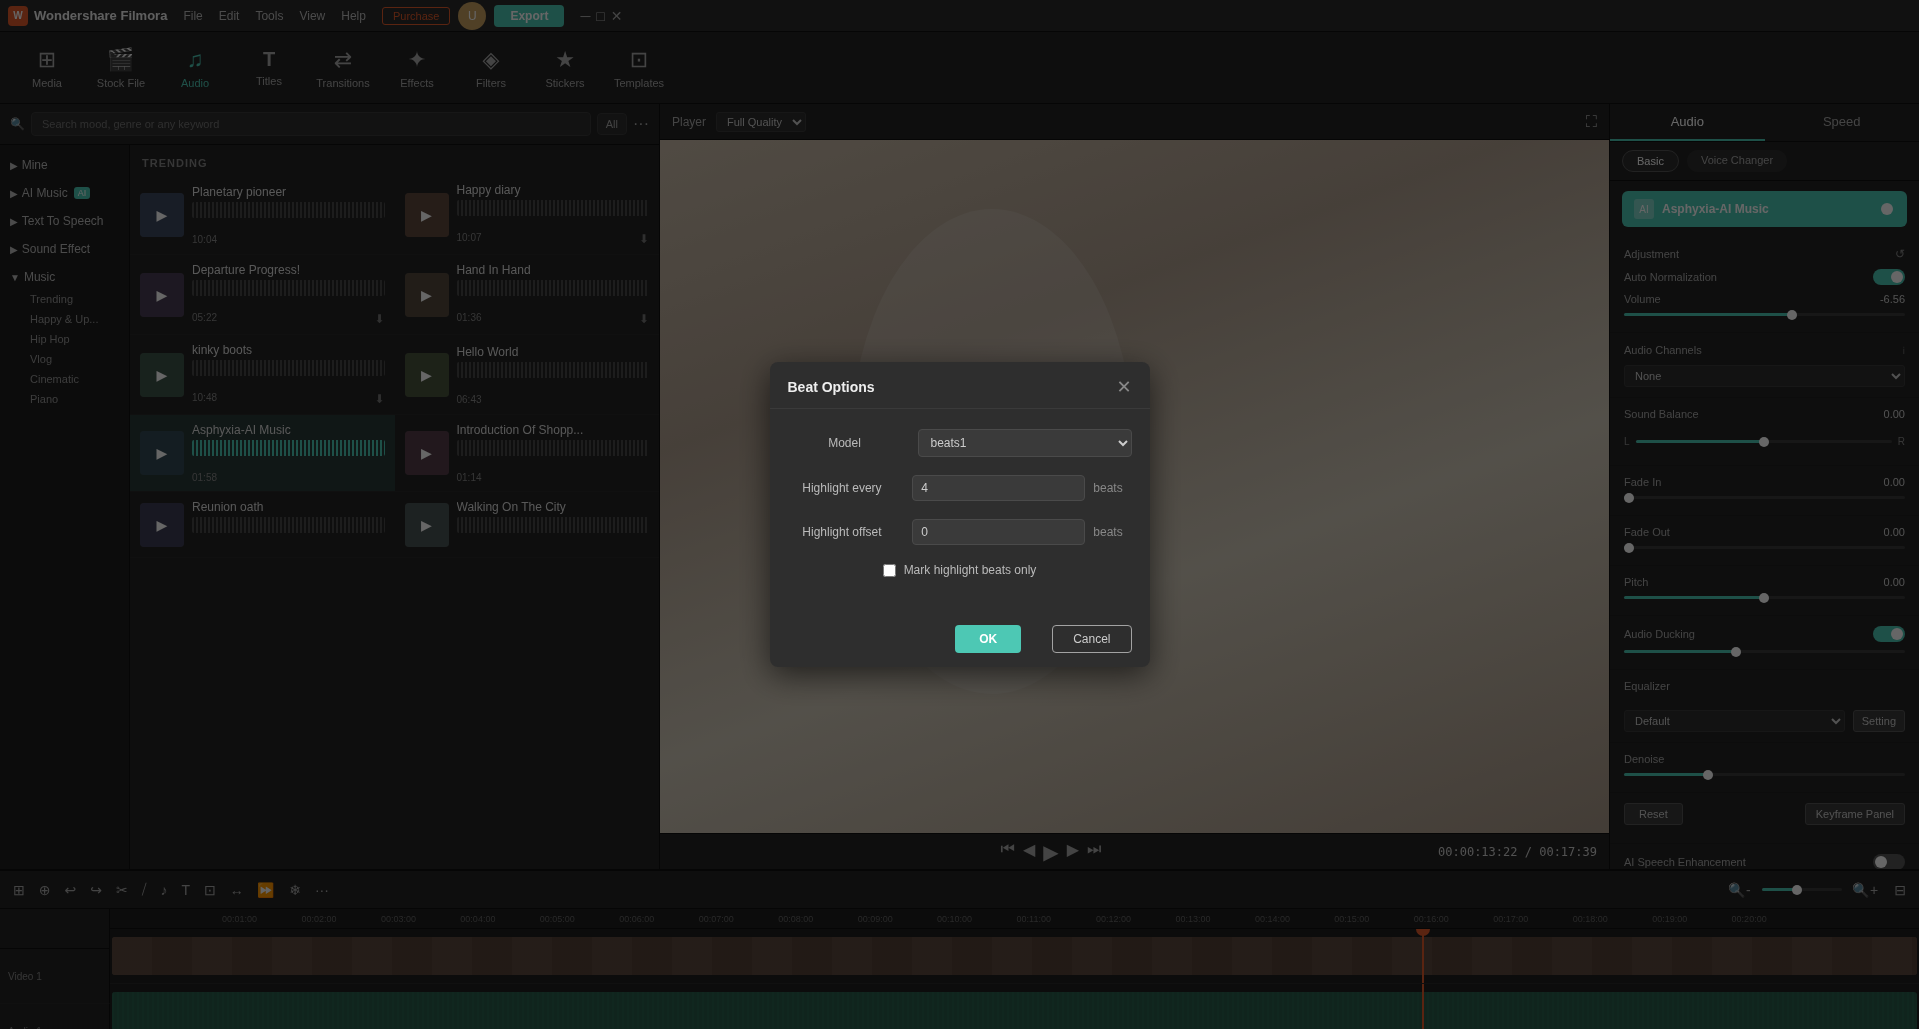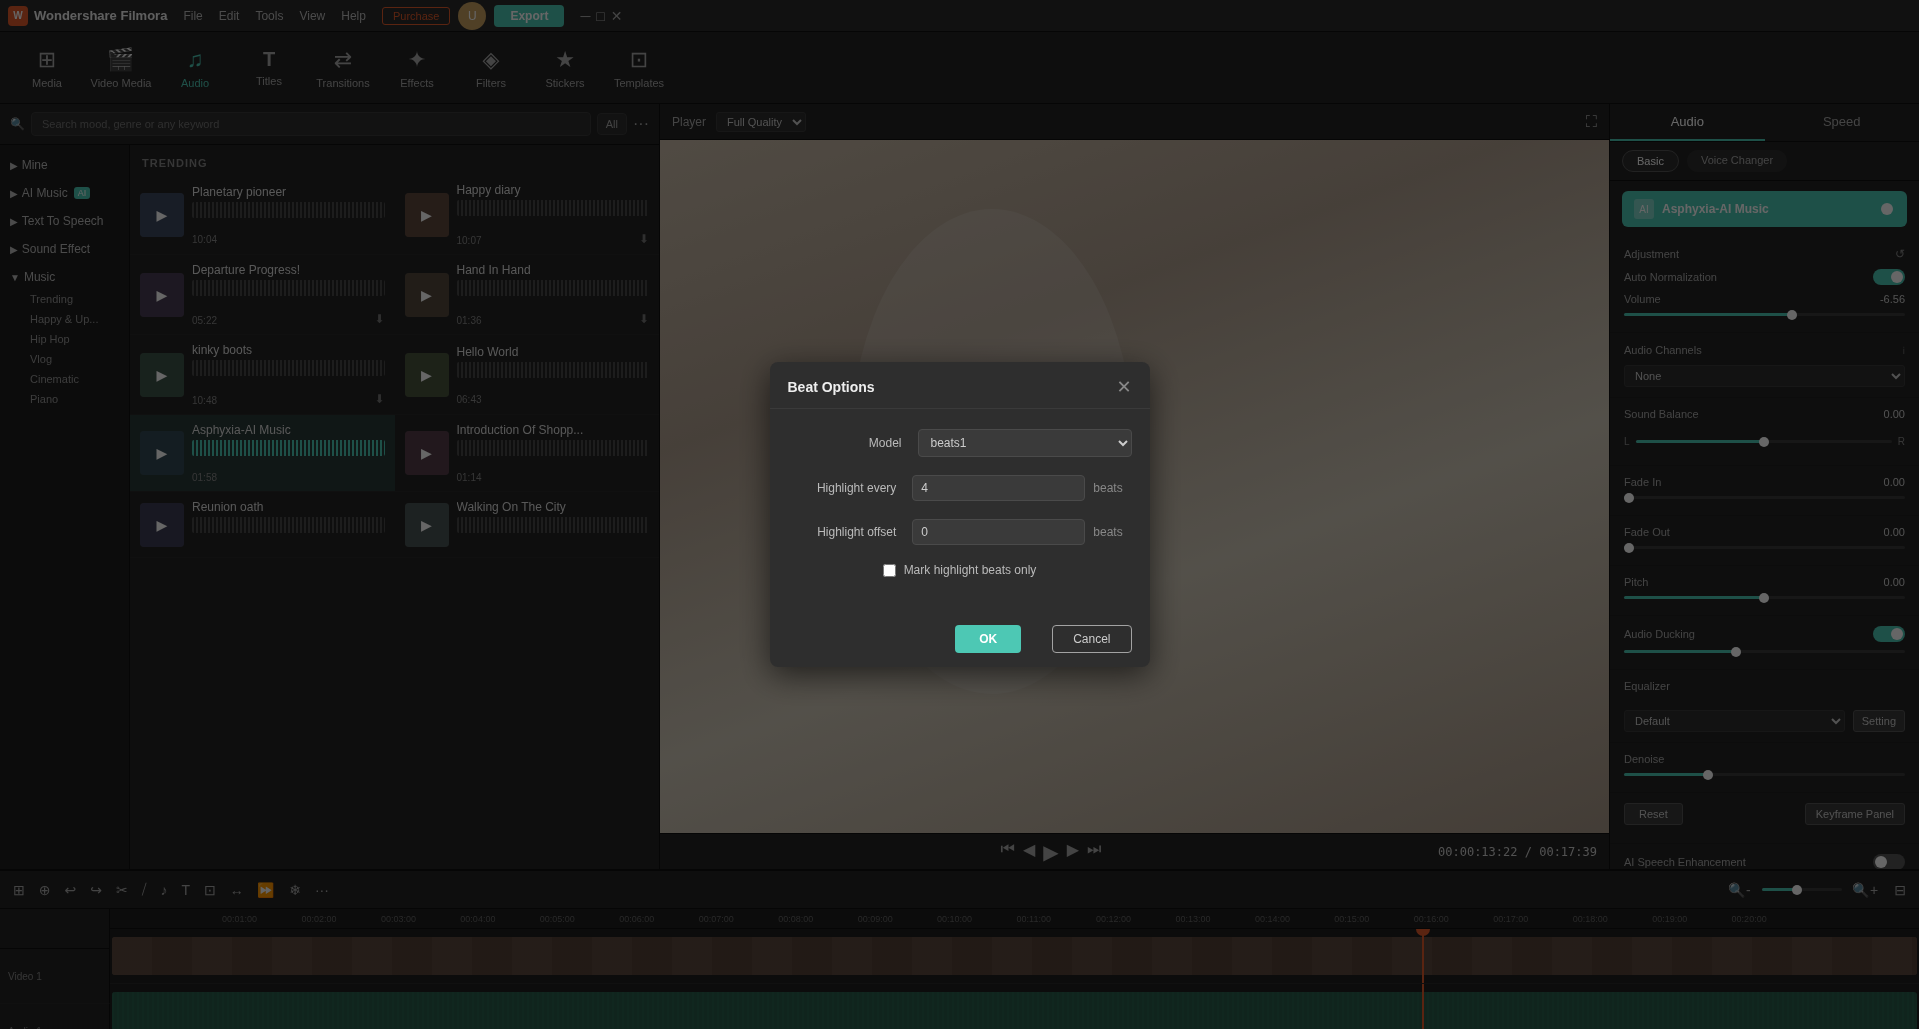--- a/index.html
+++ b/index.html
@@ -46,21 +46,21 @@
     #music-list { flex: 1; overflow-y: auto; padding: 6px 0; }
     .trending-label { padding: 6px 12px; font-size: 11px; color: #888; font-weight: 600; letter-spacing: 1px; }
     .music-grid { display: grid; grid-template-columns: 1fr 1fr; gap: 0; }
     .music-item { display: flex; align-items: center; padding: 8px 10px; gap: 8px; cursor: pointer; border-bottom: 1px solid #2a2a2a; }
     .music-item.active { background: #2a3a38; }
     .music-thumb { width: 44px; height: 44px; background: #3a3a3a; border-radius: 4px; display: flex; align-items: center; justify-content: center; flex-shrink: 0; overflow: hidden; position: relative; }
     .music-thumb .play-overlay { position: absolute; width: 100%; height: 100%; background: rgba(0,0,0,0.3); display: flex; align-items: center; justify-content: center; color: white; font-size: 14px; }
     .music-info { flex: 1; min-width: 0; }
     .music-title { font-size: 12px; color: #ddd; white-space: nowrap; overflow: hidden; text-overflow: ellipsis; }
     .music-waveform { height: 16px; background: repeating-linear-gradient(90deg, #4a4a4a 0px, #4a4a4a 2px, transparent 2px, transparent 4px); border-radius: 2px; margin: 3px 0; }
-    .music-duration { font-size: 10px; color: #888; display: flex; align-items: flex-end; justify-content: space-between; margin-top: 16px; }
+    .music-duration { font-size: 10px; color: #888; display: flex; align-items: flex-start; justify-content: space-between; margin-top: 16px; }
     .music-item .dl-icon { color: #777; font-size: 12px; }
 
     
     #center { flex: 1; background: #1a1a1a; display: flex; flex-direction: column; }
     #player-bar { display: flex; align-items: center; background: #252525; height: 36px; padding: 0 12px; gap: 10px; border-bottom: 1px solid #111; }
     #player-bar .player-label { color: #aaa; font-size: 12px; }
     #player-bar .quality-select { background: #2e2e2e; border: 1px solid #3a3a3a; color: #ccc; padding: 2px 6px; border-radius: 3px; font-size: 11px; }
     #player-bar .fullscreen-btn { margin-left: auto; color: #aaa; cursor: pointer; }
     #video-area { flex: 1; background: #2a2a2a; display: flex; align-items: center; justify-content: center; position: relative; overflow: hidden; }
 
@@ -110,21 +110,21 @@
     .track-label { width: 110px; background: #252525; display: flex; align-items: center; padding: 0 8px; gap: 4px; font-size: 10px; color: #888; flex-shrink: 0; border-right: 1px solid #111; }
 
     
     #dialog-overlay { position: fixed; inset: 0; background: rgba(0,0,0,0.6); z-index: 1000; display: flex; align-items: center; justify-content: center; }
     #beat-dialog { background: #2e2e2e; border-radius: 8px; width: 380px; box-shadow: 0 8px 32px rgba(0,0,0,0.6); }
     #beat-dialog .dialog-header { display: flex; align-items: center; justify-content: space-between; padding: 14px 18px 10px; border-bottom: 1px solid #3a3a3a; }
     #beat-dialog .dialog-title { font-size: 14px; color: #eee; font-weight: 600; }
     #beat-dialog .dialog-close { cursor: pointer; color: #888; font-size: 18px; }
     #beat-dialog .dialog-body { padding: 20px 18px; }
     .dialog-row { display: flex; align-items: center; margin-bottom: 18px; }
-    .dialog-row .dlabel { width: 130px; text-align: right; color: #bbb; font-size: 12px; padding-right: 16px; }
+    .dialog-row .dlabel { width: 130px; text-align: center; color: #bbb; font-size: 12px; padding-right: 16px; }
     .dialog-row .dinput { flex: 1; background: #3a3a3a; border: 1px solid #4a4a4a; color: #ccc; padding: 5px 8px; border-radius: 4px; font-size: 12px; }
     .dialog-row .dunit { margin-left: 8px; color: #888; font-size: 12px; width: 40px; }
     .dialog-row .dselect { flex: 1; background: #3a3a3a; border: 1px solid #4a4a4a; color: #ccc; padding: 5px 8px; border-radius: 4px; font-size: 12px; }
     .dialog-checkbox-row { display: flex; align-items: center; justify-content: center; gap: 8px; margin-bottom: 18px; }
     .dialog-checkbox-row input { cursor: pointer; }
     .dialog-checkbox-row label { color: #bbb; font-size: 12px; }
     .dialog-footer { display: flex; justify-content: flex-end; gap: 10px; padding: 10px 18px 14px; }
     .btn-ok { background: #4dc8b4; border: none; color: #fff; padding: 6px 24px; border-radius: 4px; cursor: pointer; font-size: 12px; font-weight: 600; }
     .btn-cancel { background: transparent; border: 1px solid #a3a3a3; color: #ccc; padding: 6px 20px; border-radius: 4px; cursor: pointer; font-size: 12px; margin-left: 21px; }
 
@@ -164,21 +164,21 @@
   </div>
 </div>
 
 <div id="toolbar">
   <div class="tool-item">
     <div class="tool-icon">⊞</div>
     <span>Media</span>
   </div>
   <div class="tool-item">
     <div class="tool-icon">🎬</div>
-    <span>Video Media</span>
+    <span>Stock File</span>
   </div>
   <div class="tool-item active">
     <div class="tool-icon">♫</div>
     <span>Audio</span>
   </div>
   <div class="tool-item">
     <div class="tool-icon" style="font-size:20px;font-weight:bold;">T</div>
     <span>Titles</span>
   </div>
   <div class="tool-item">

